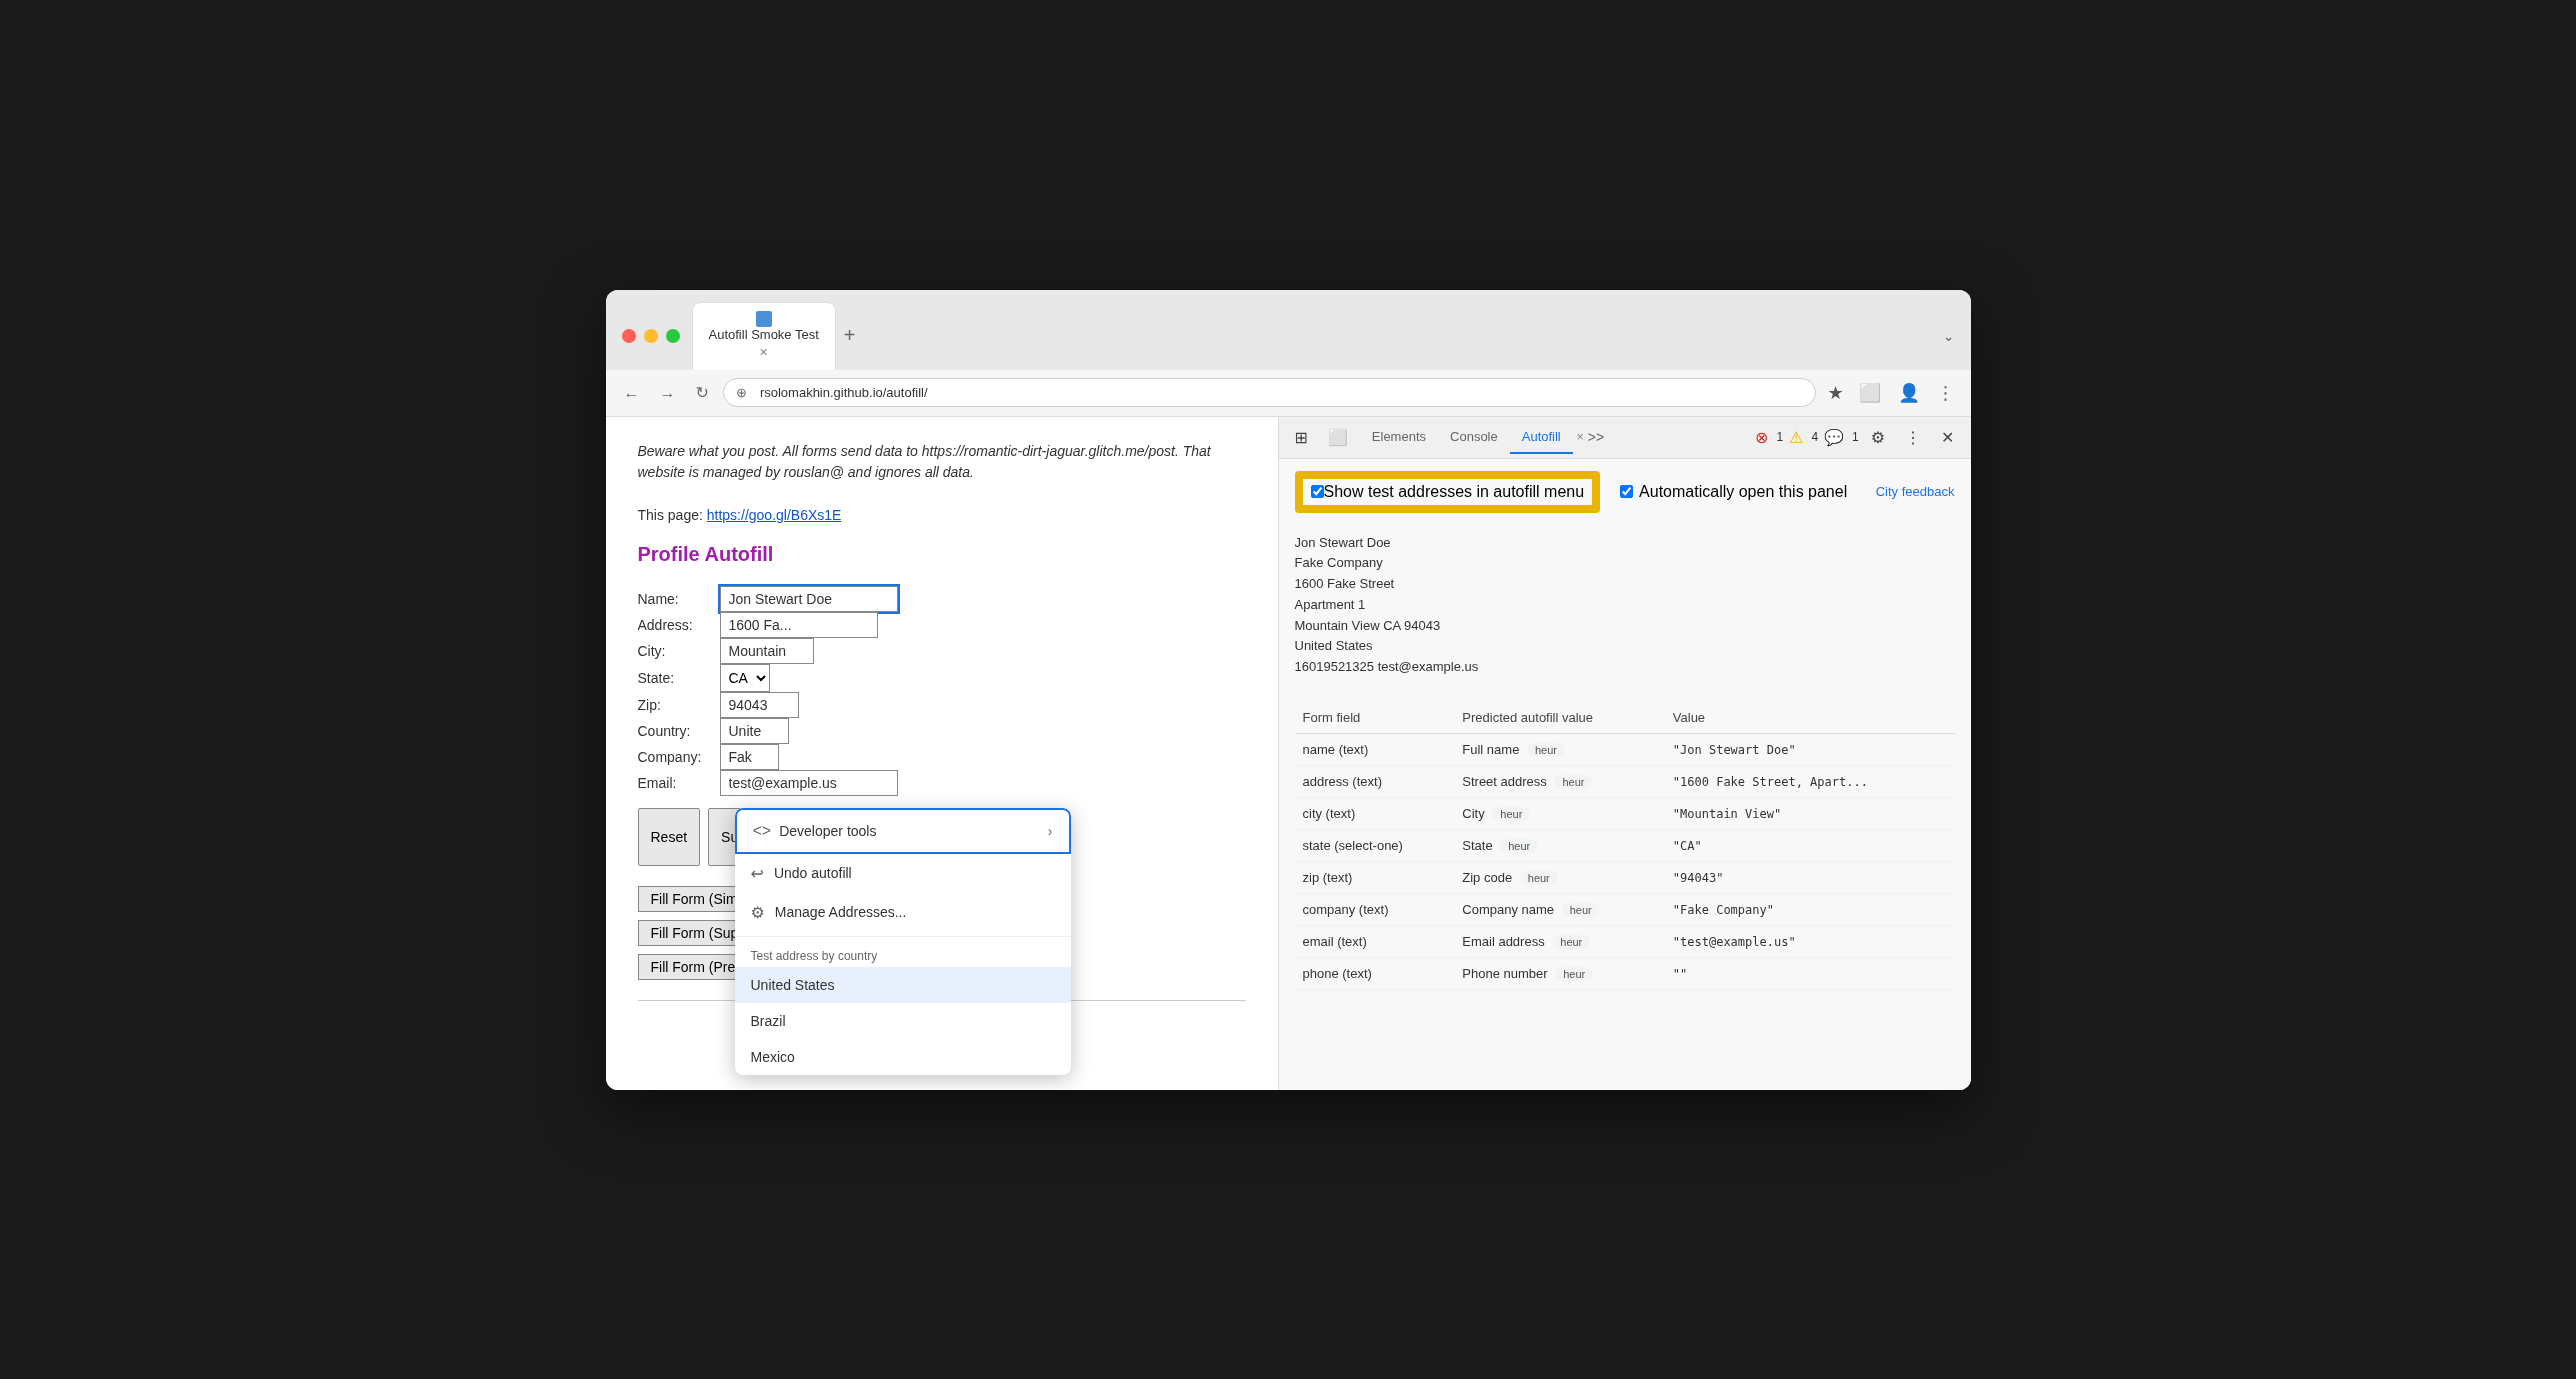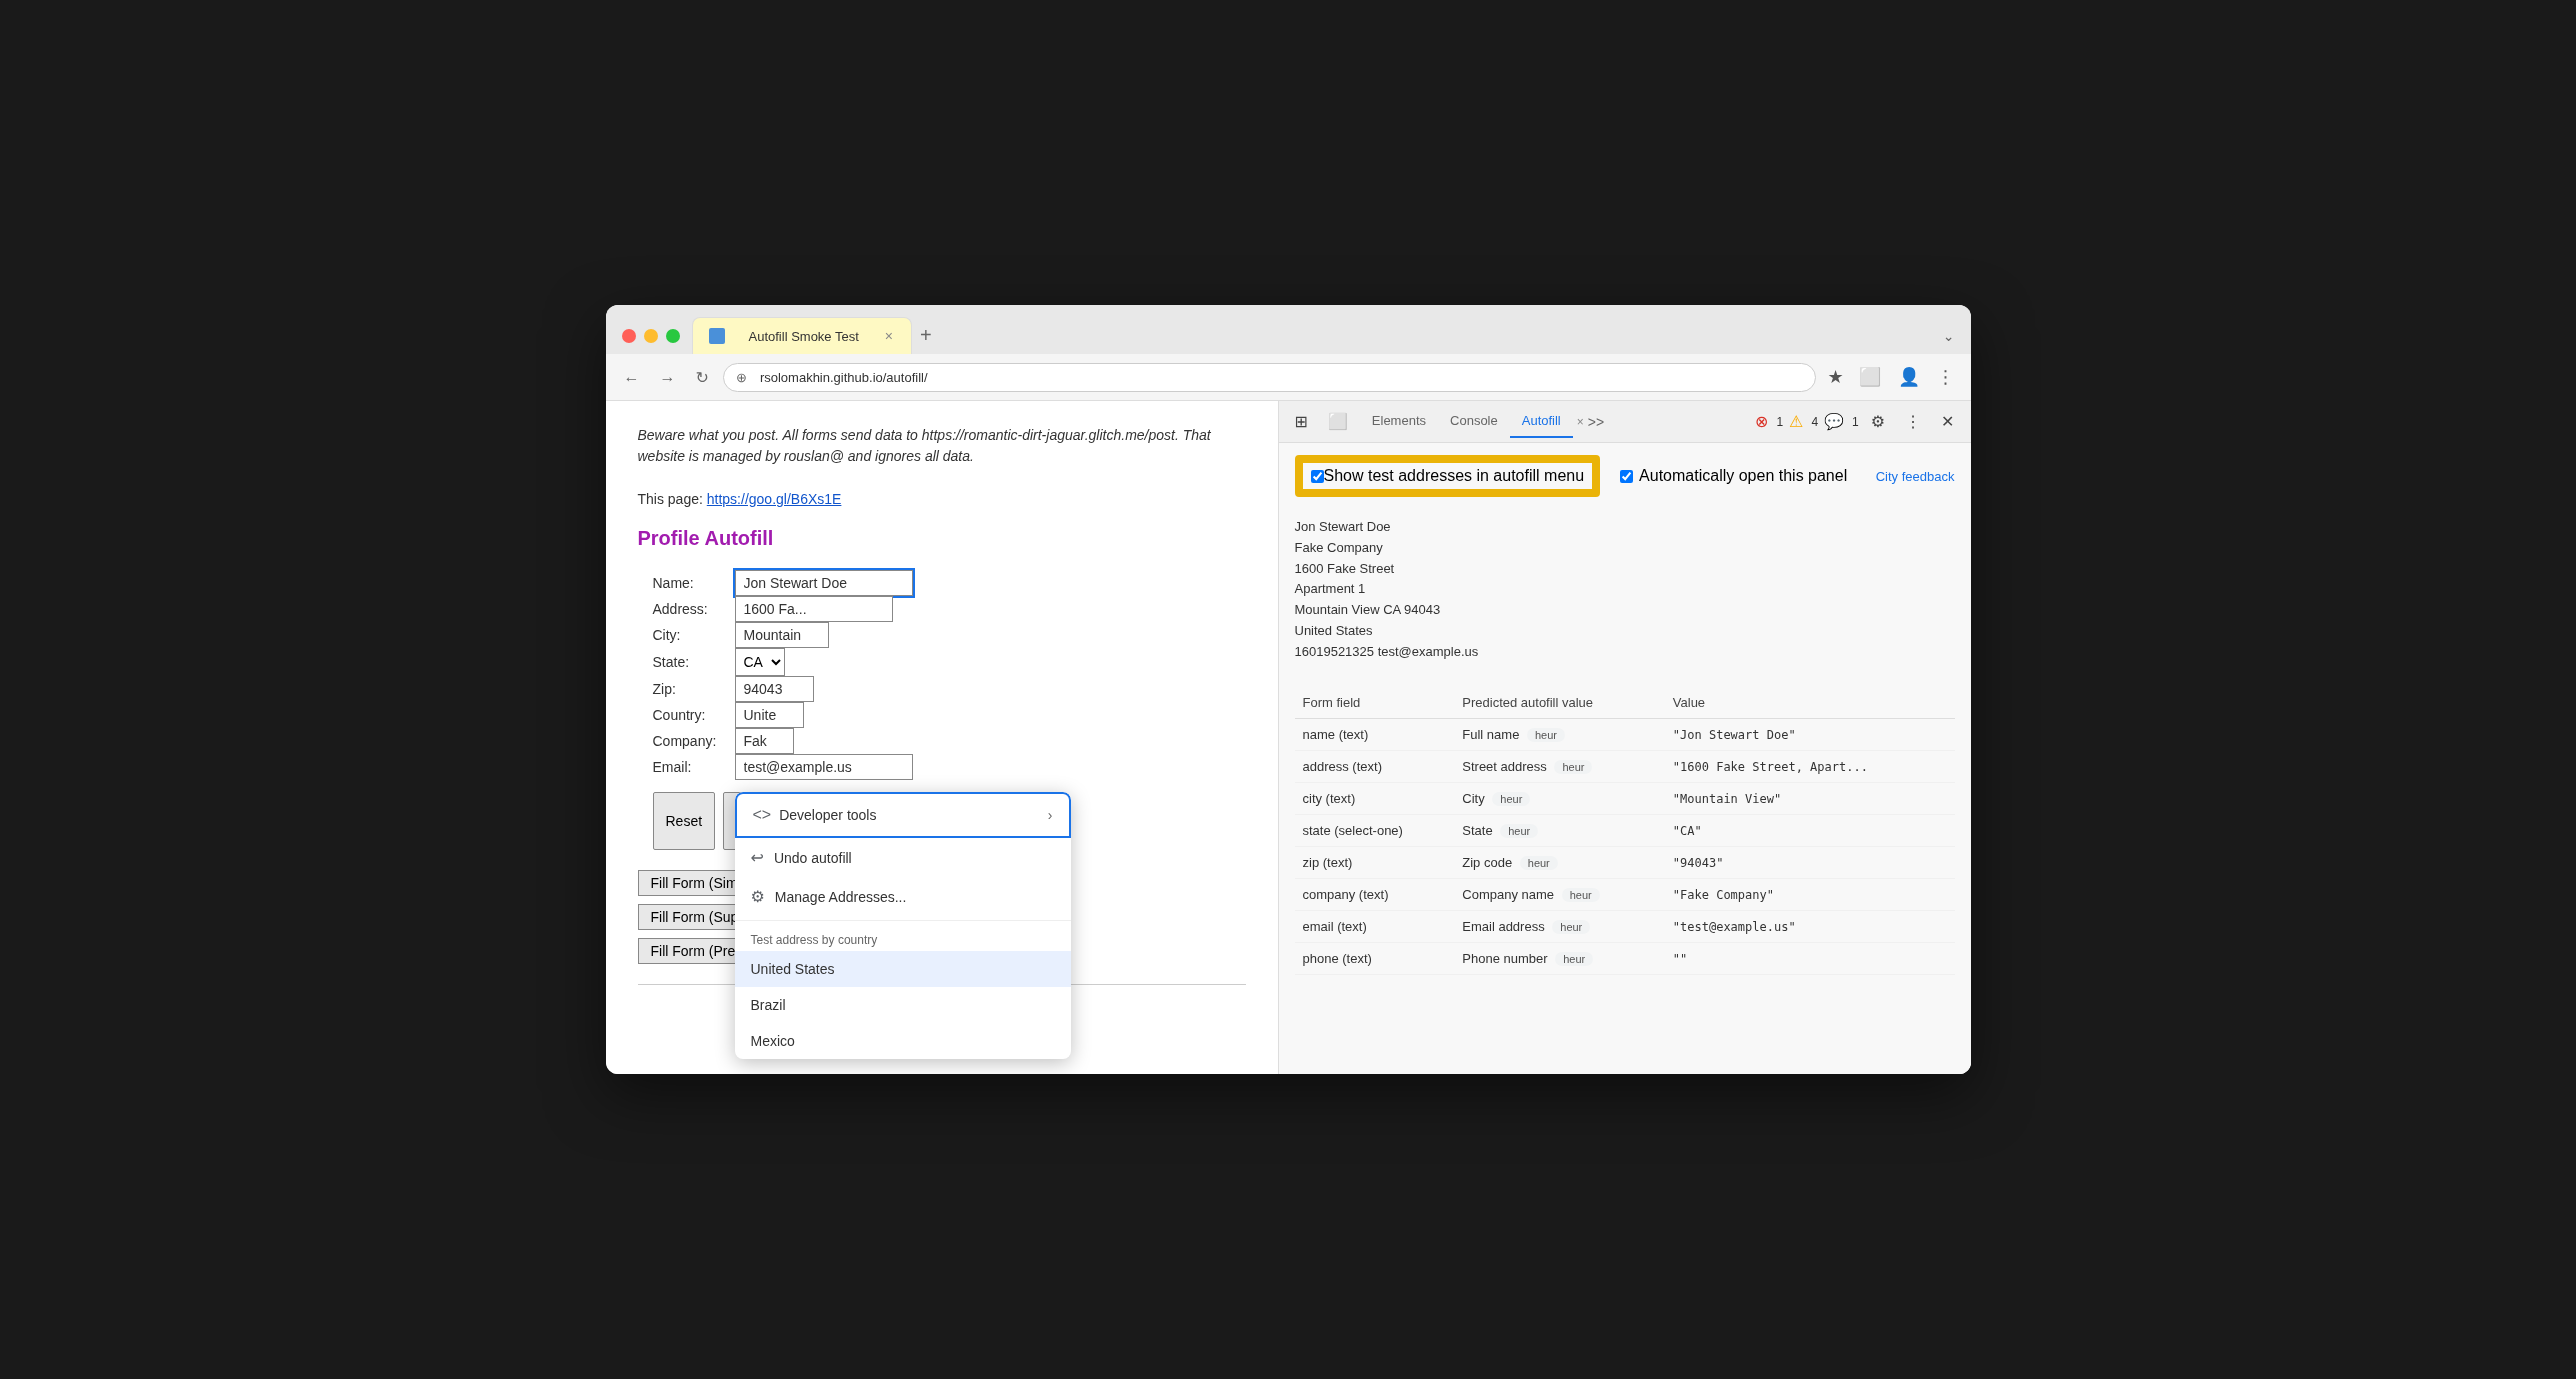--- a/index.html
+++ b/index.html
@@ -39,30 +39,31 @@
     .tl-red { background: #ff5f57; }
     .tl-yellow { background: #febc2e; }
     .tl-green { background: #28c840; }
     .tab-bar {
       display: flex;
       align-items: center;
       flex: 1;
       gap: 0;
     }
     .tab {
-      background: #fef9c3;
+      background: #ffffff;
       border-radius: 8px 8px 0 0;
       padding: 8px 16px;
       display: flex;
       align-items: center;
-      gap: 24px;
+      gap: 0;
       font-size: 13px;
       color: #333;
       border: 1px solid #ddd;
       border-bottom: none;
+      flex-direction: column;
     }
     .tab-favicon {
       width: 16px;
       height: 16px;
       background: #4a90d9;
       border-radius: 2px;
       display: inline-block;
     }
     .tab-close {
       color: #888;
@@ -162,21 +163,20 @@
     .page-title {
       font-size: 20px;
       font-weight: bold;
       color: #a21caf;
       margin-bottom: 20px;
     }
     .form-section {
       display: grid;
       gap: 0;
       font-size: 14px;
-      margin-left: 15px;
     }
     .form-row {
       display: flex;
       align-items: center;
       gap: 8px;
     }
     .form-label {
       color: #333;
       min-width: 74px;
     }

